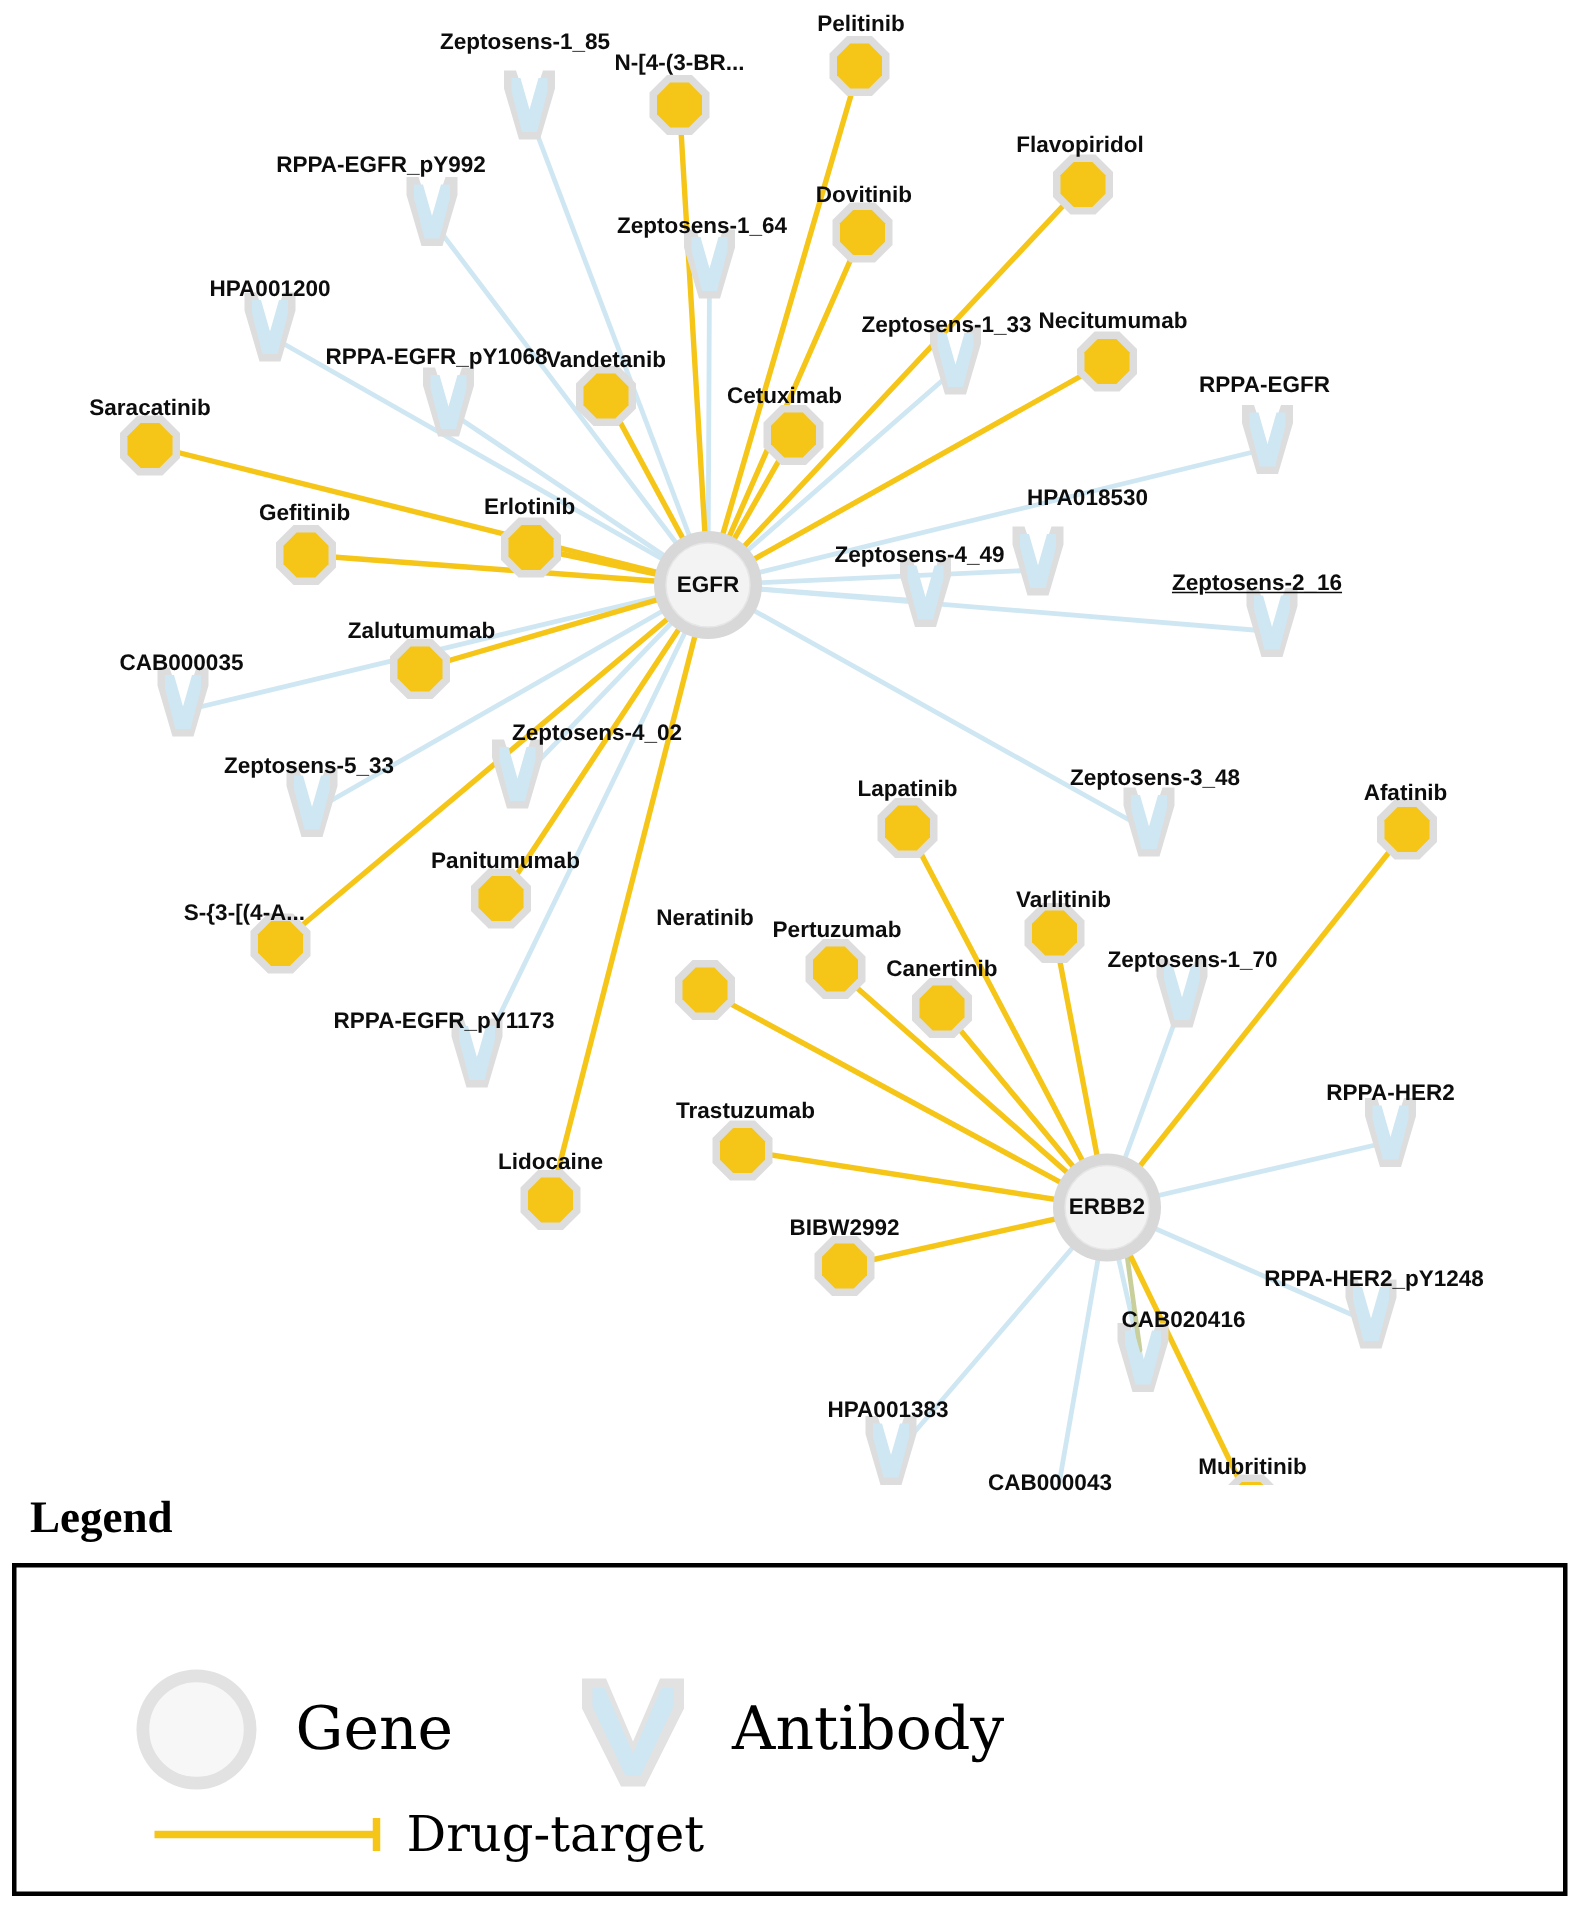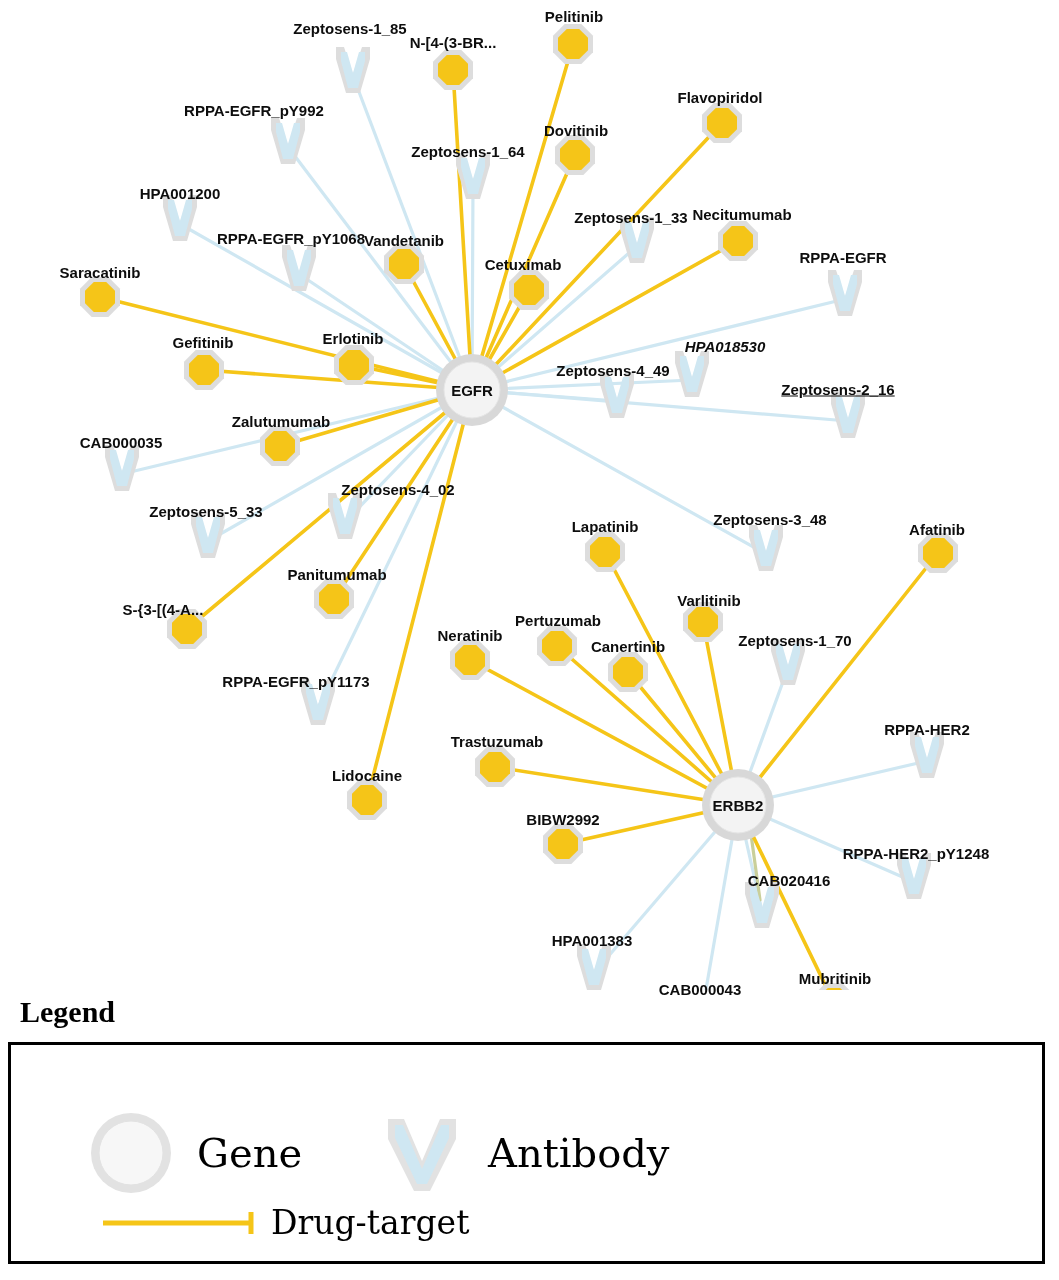--- a/index.html
+++ b/index.html
@@ -303,21 +303,21 @@
       </g>
     </svg>
   <div id="labels">
       <div class="node-label" style="left: 350px; top: 28px;">Zeptosens-1_85</div>
       <div class="node-label" style="left: 254px; top: 110px;">RPPA-EGFR_pY992</div>
       <div class="node-label" style="left: 468px; top: 151px;">Zeptosens-1_64</div>
       <div class="node-label" style="left: 180px; top: 193px;">HPA001200</div>
       <div class="node-label" style="left: 631px; top: 217px;">Zeptosens-1_33</div>
       <div class="node-label" style="left: 291px; top: 238px;">RPPA-EGFR_pY1068</div>
       <div class="node-label" style="left: 843px; top: 257px;">RPPA-EGFR</div>
-      <div class="node-label" style="left: 725px; top: 346px; font-style: italic;">HPA018530</div>
+      <div class="node-label" style="left: 725px; top: 332px;">HPA018530</div>
       <div class="node-label" style="left: 613px; top: 370px;">Zeptosens-4_49</div>
       <div class="node-label" style="left: 838px; top: 389px; text-decoration: underline;">Zeptosens-2_16</div>
       <div class="node-label" style="left: 121px; top: 442px;">CAB000035</div>
       <div class="node-label" style="left: 206px; top: 511px;">Zeptosens-5_33</div>
       <div class="node-label" style="left: 398px; top: 489px;">Zeptosens-4_02</div>
       <div class="node-label" style="left: 770px; top: 519px;">Zeptosens-3_48</div>
       <div class="node-label" style="left: 795px; top: 640px;">Zeptosens-1_70</div>
       <div class="node-label" style="left: 296px; top: 681px;">RPPA-EGFR_pY1173</div>
       <div class="node-label" style="left: 927px; top: 729px;">RPPA-HER2</div>
       <div class="node-label" style="left: 916px; top: 853px;">RPPA-HER2_pY1248</div>
@@ -334,21 +334,21 @@
       <div class="node-label" style="left: 100px; top: 272px;">Saracatinib</div>
       <div class="node-label" style="left: 203px; top: 342px;">Gefitinib</div>
       <div class="node-label" style="left: 353px; top: 338px;">Erlotinib</div>
       <div class="node-label" style="left: 281px; top: 421px;">Zalutumumab</div>
       <div class="node-label" style="left: 937px; top: 529px;">Afatinib</div>
       <div class="node-label" style="left: 605px; top: 526px;">Lapatinib</div>
       <div class="node-label" style="left: 709px; top: 600px;">Varlitinib</div>
       <div class="node-label" style="left: 337px; top: 574px;">Panitumumab</div>
       <div class="node-label" style="left: 163px; top: 609px;">S-{3-[(4-A...</div>
       <div class="node-label" style="left: 558px; top: 620px;">Pertuzumab</div>
-      <div class="node-label" style="left: 470px; top: 635px;">Neratinib</div>
+      <div class="node-label" style="left: 470px; top: 612px;">Neratinib</div>
       <div class="node-label" style="left: 628px; top: 646px;">Canertinib</div>
       <div class="node-label" style="left: 497px; top: 741px;">Trastuzumab</div>
       <div class="node-label" style="left: 367px; top: 775px;">Lidocaine</div>
       <div class="node-label" style="left: 563px; top: 819px;">BIBW2992</div>
       <div class="node-label" style="left: 835px; top: 978px;">Mubritinib</div>
       <div class="node-label" style="left: 472px; top: 390px;">EGFR</div>
       <div class="node-label" style="left: 738px; top: 805px;">ERBB2</div>
     </div>
 </div>
 

